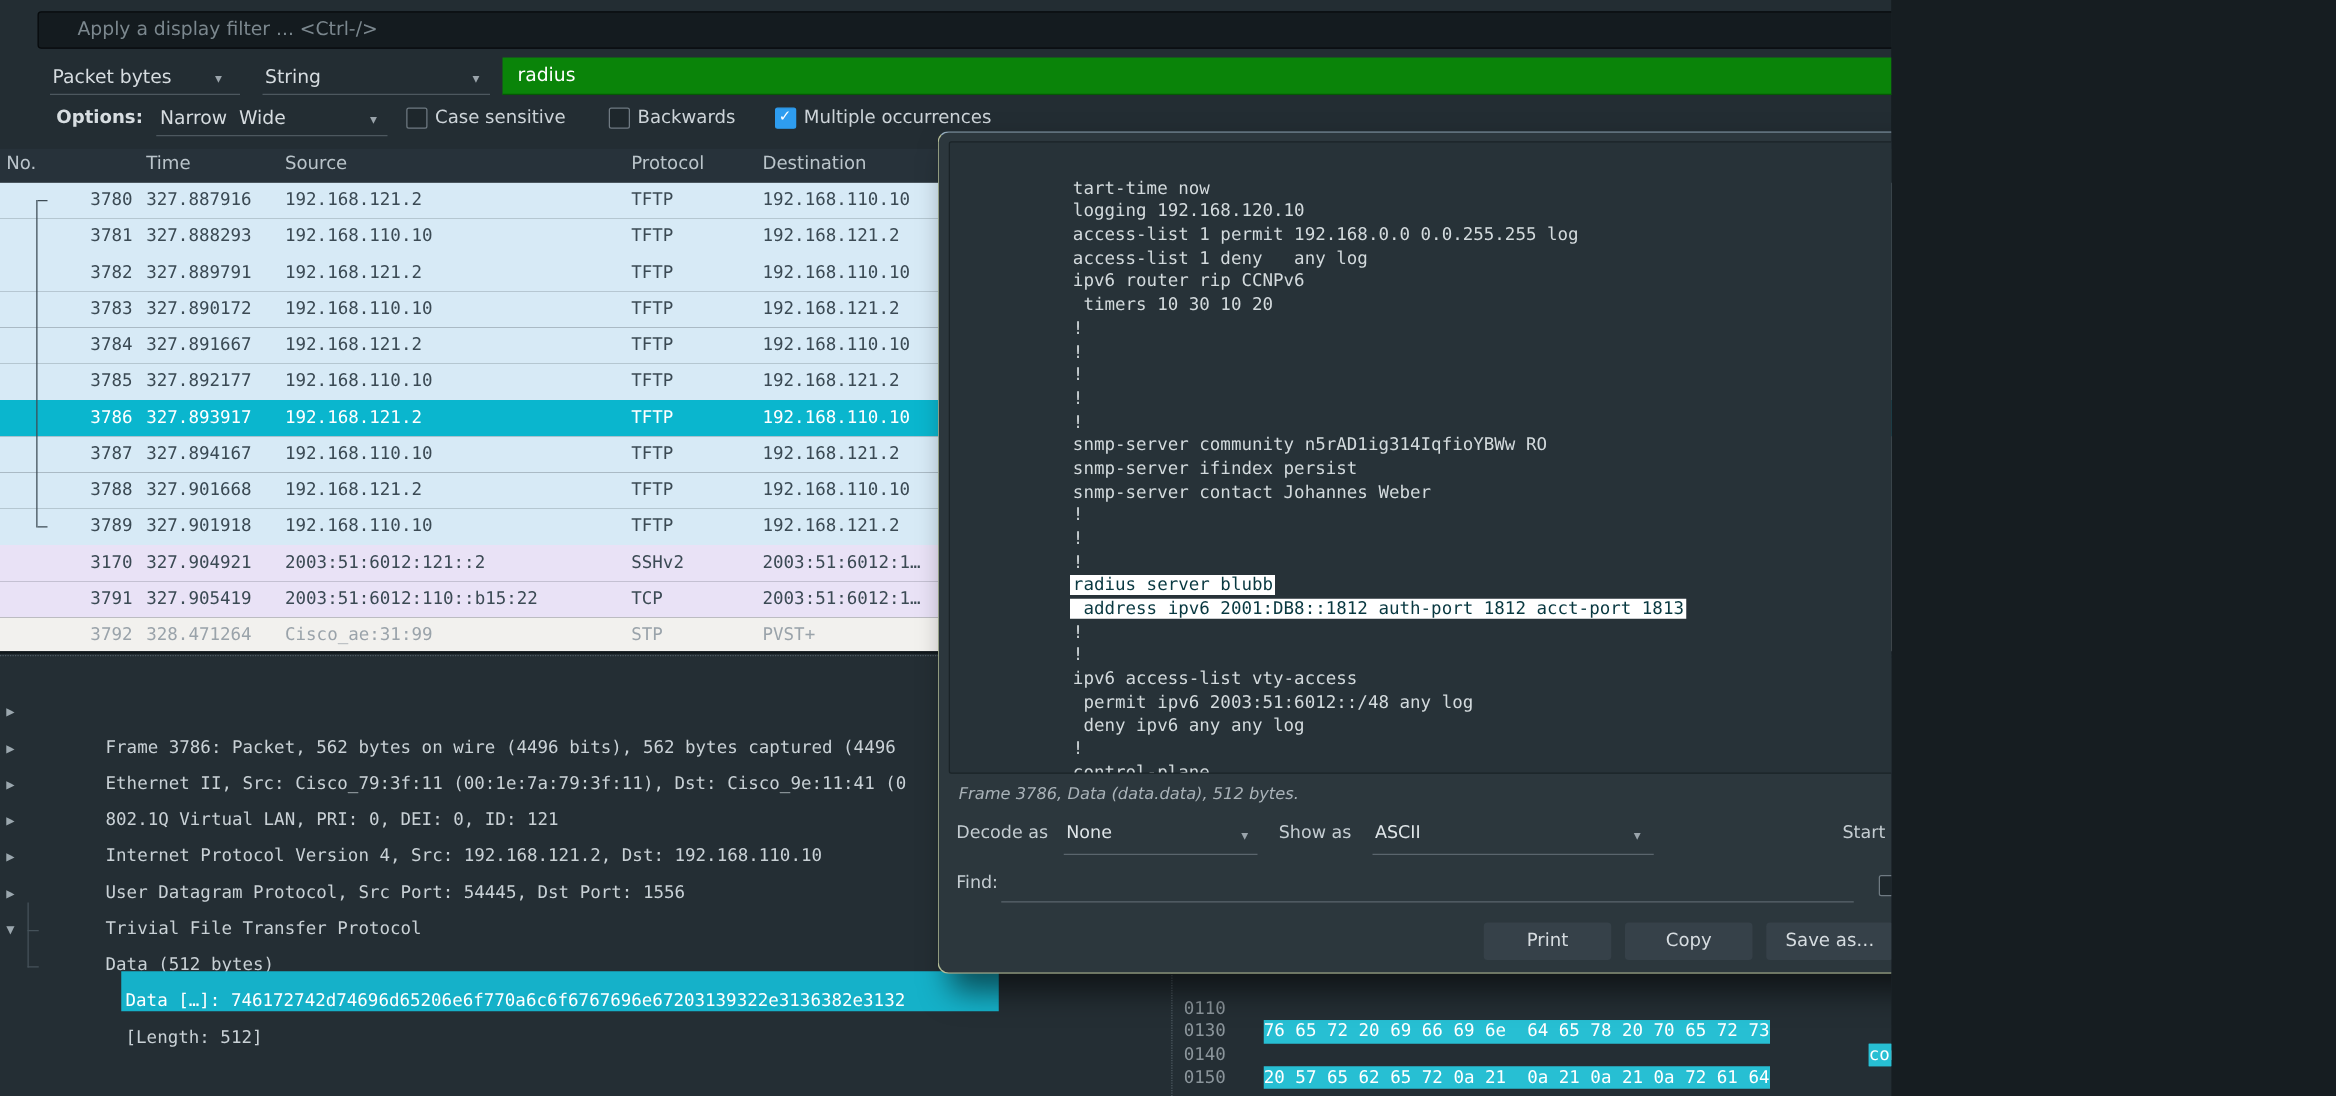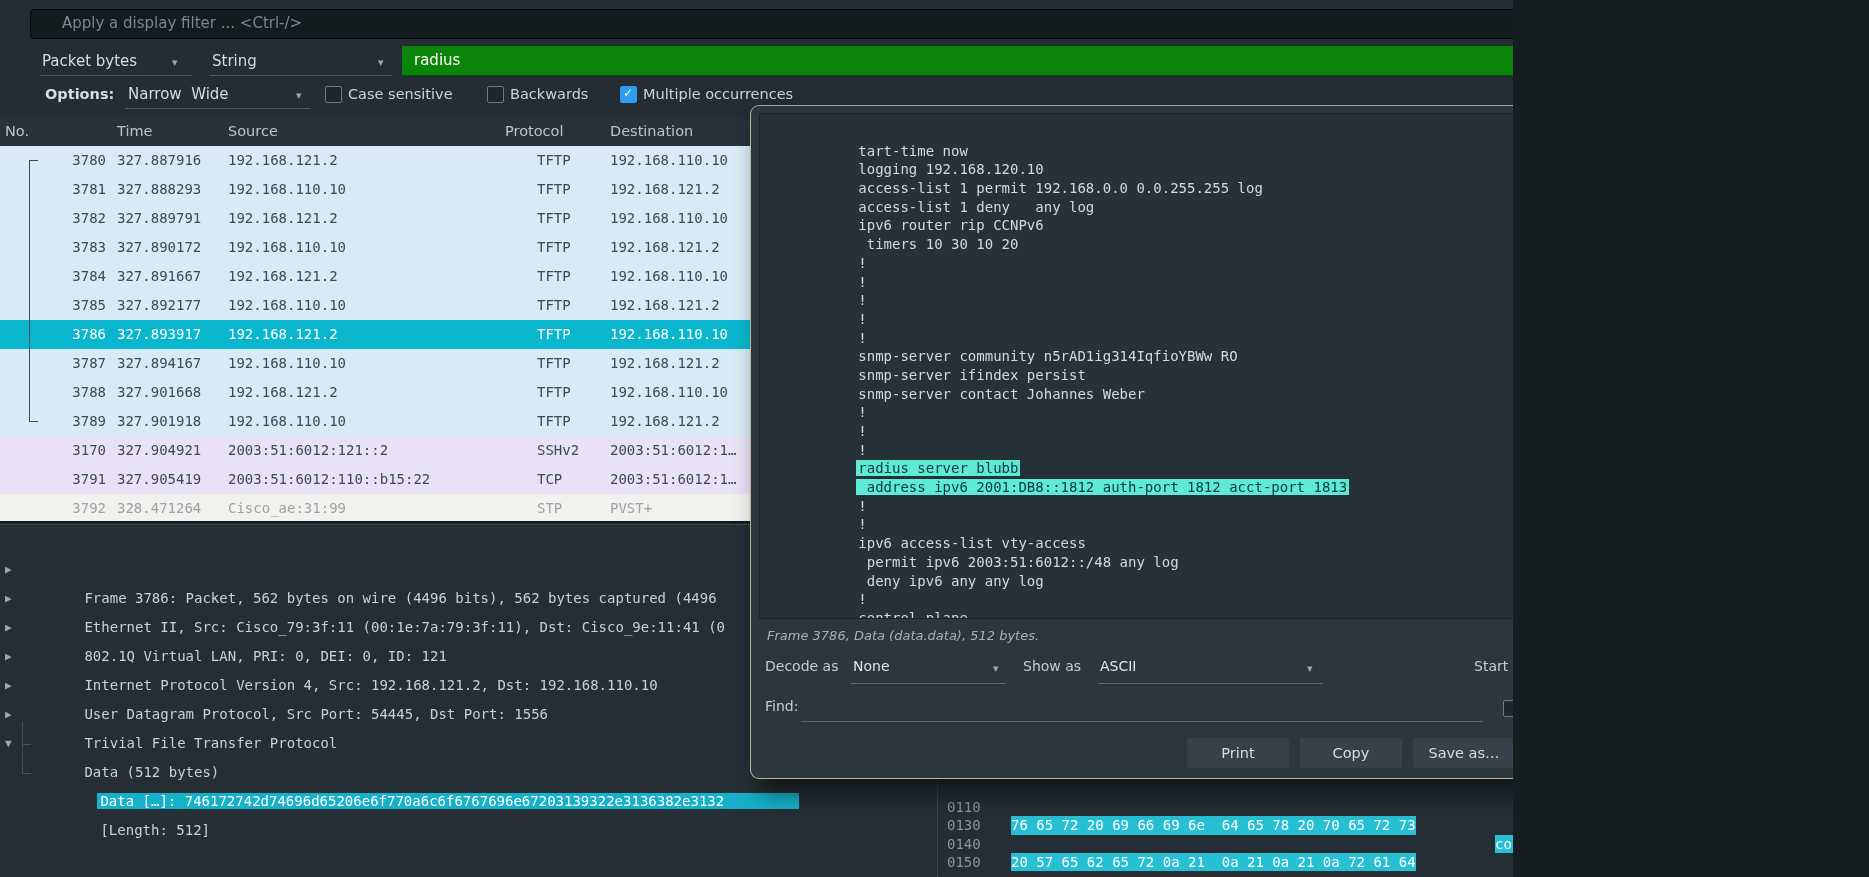--- a/index.html
+++ b/index.html
@@ -36,21 +36,21 @@
 
   
   #plist-header{left:0;top:119px;width:1869px;height:27px;background:#27323a;border-bottom:1px solid #121a1e;}
   .hcol{top:4px;font-size:14.5px;color:#bac4ca;}
   #plist-rows{left:0;top:146px;width:1838px;height:375px;overflow:hidden;}
   .prow{position:relative;width:1838px;height:29px;font-size:14px;line-height:29px;color:#3b4a54;}
   .prow span{position:absolute;white-space:pre;}
   .c-no{left:0;width:106px;text-align:right;}
   .c-time{left:117px;}
   .c-src{left:228px;}
-  .c-proto{left:505px;margin-left:32px;}
+  .c-proto{left:505px;}
   .c-dst{left:610px;}
   .u{background:#d7eaf6;}
   .sel{background:#0ab6ce;color:#ffffff;}
   .t6{background:#e9e2f6;}
   .stp{background:#f2f1ee;color:#9aa3aa;}
   #bracket{left:29px;top:160px;width:9px;height:262px;border-left:1px solid #3d4b54;}
   #bracket:before,#bracket:after{content:"";position:absolute;left:0;width:8px;height:1px;background:#3d4b54;}
   #bracket:before{top:0;} #bracket:after{bottom:0;}
 
   
@@ -62,39 +62,39 @@
 
   
   #pane-sep{left:0;top:521px;width:1869px;height:2px;background:#10171b;}
   #pane-dots{left:0;top:524px;width:1869px;border-top:1px dotted #4e5a62;}
 
   
   #details{left:0;top:526px;width:937px;height:351px;background:#242e34;overflow:hidden;}
   .dline{position:relative;height:29px;line-height:29px;padding-left:17px;font-size:14px;color:#c9d1d6;white-space:pre;}
   .dline .arrow{position:absolute;left:5px;color:#9ba7ae;font-size:11px;}
   .child,.childsel{padding-left:33px;}
-  .childsel .dtext{background:#15b1c9;color:#ffffff;padding:0 75px 0 3px;margin-left:-3px;}
+  .childsel .dtext{background:#15b1c9;color:#ffffff;padding:16px 75px 0 3px;margin-left:-3px;}
   #dguide-v{left:22px;top:196px;width:1px;height:54px;background:#45525a;}
   .dguide-h{left:22px;width:9px;height:1px;background:#45525a;}
 
   
   #bytes{left:937px;top:526px;width:932px;height:351px;background:#242e34;border-left:1px dotted #4e5a62;overflow:hidden;}
   .hexrow{position:relative;height:18.2px;line-height:18.2px;font-size:14px;white-space:pre;}
   .hexrow span{position:absolute;}
   .h-off{left:9px;color:#8b959b;}
   .h-hex{left:73px;background:#27bfd3;color:#ffffff;}
   .h-asc{left:557px;background:#27bfd3;color:#ffffff;}
 
   
   #dialog{left:750px;top:105px;width:1011px;height:672px;background:#2c373d;border:1px solid #b2bb96;
           border-top-color:#93aabb;border-radius:9px;z-index:10;box-shadow:10px 14px 24px rgba(0,0,0,.55);}
   #dlg-text{left:8px;top:7px;width:993px;height:506px;background:#273238;border:1px solid #1a2327;border-radius:2px;
             overflow:hidden;padding:9px 0 0 14px;box-sizing:border-box;}
   .cfgline{height:18.7px;line-height:18.7px;font-size:14px;color:#d3dadd;white-space:pre;}
-  .cfgline.hl .cfgtext{background:#5eead4;color:#083840;padding:0 2px;margin:0 -2px;}
+  .cfgline.hl .cfgtext{background:#ffffff;color:#083840;padding:0 2px;margin:0 -2px;}
   #dlg-frameinfo{left:16px;top:522px;font-style:italic;font-size:13px;color:#a9b2b8;}
   .dlg-label{font-size:14px;color:#c5cdd2;}
   .dlg-val{font-size:14px;color:#dfe5e8;}
   .dlg-underline{border-bottom:1px solid #5a656d;height:1px;}
   .step{font-size:16px;color:#8b959b;}
   .dbtn{background:#364149;border-radius:3px;color:#d6dce0;font-size:14.5px;text-align:center;line-height:30px;height:30px;}
 </style>
 </head>
 <body>
 

